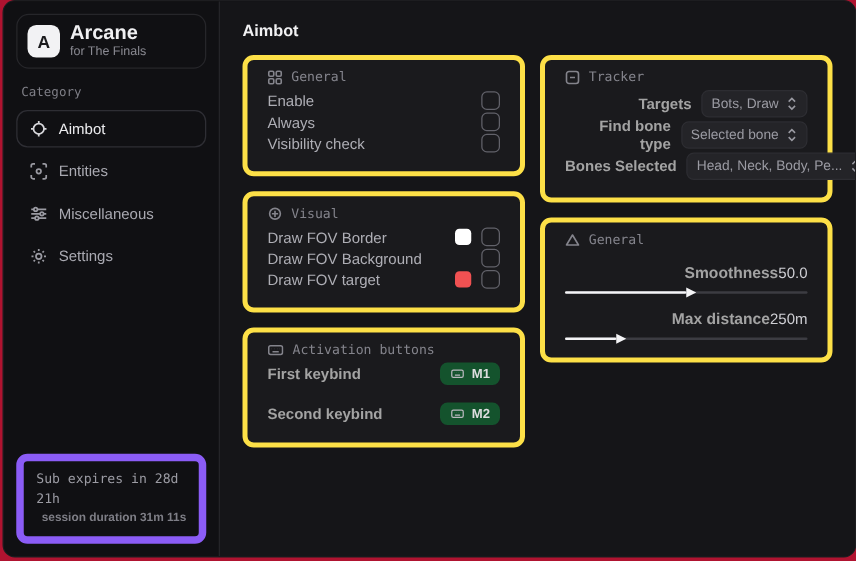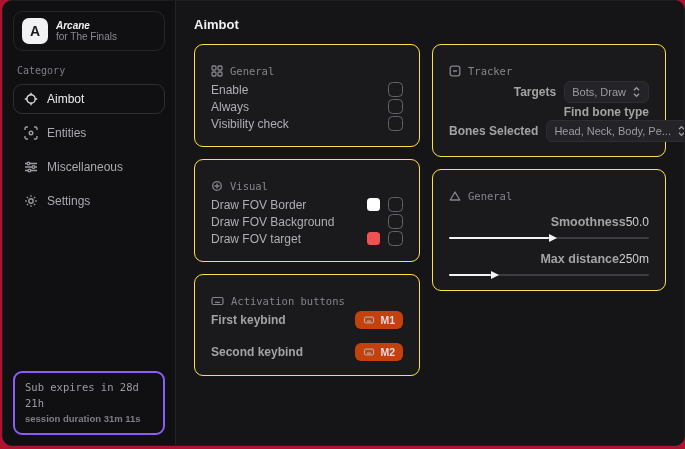--- a/index.html
+++ b/index.html
@@ -19,63 +19,63 @@
   .brand {
     border:1px solid #26262a; border-radius:10px; padding:6px 8px;
     display:flex; align-items:center; gap:8px;
   }
   .brand-logo {
     width:26px; height:26px; border-radius:7px; background:#f2f2f4;
     color:#1a1a1d; font-weight:bold; font-size:14px;
     display:flex; align-items:center; justify-content:center;
   }
   .brand-text { flex:1; line-height:1.15; }
-  .brand-name { color:#f0f0f2; font-size:10px; font-weight:bold;font-style:italic; }
+  .brand-name { color:#f0f0f2; font-size:16px; font-weight:bold; }
   .brand-sub { color:#8a8a92; font-size:10px; }
   .brand-ico { color:#8a8a92; display:flex; }
   .cat-label { color:#7e7e86; font-size:10px; margin:14px 4px 8px; font-family:"DejaVu Sans Mono",monospace; }
   .nav-item {
     display:flex; align-items:center; gap:9px; padding:7px 10px;
     color:#a9a9b1; font-size:12px; border-radius:9px; border:1px solid transparent;
     margin-bottom:4px; cursor:default;
   }
   .nav-item.active { border-color:#2e2e34; color:#ececef; }
   .nav-item svg { stroke:#9a9aa2; }
   .nav-item.active svg { stroke:#d8d8dc; }
   .sb-footer {
-    margin-top:auto; border:2px solid #8b5cf6; border-radius:9px;
+    margin-top:auto; border:6px solid #8b5cf6; border-radius:9px;
     padding:7px 10px; line-height:1.5;
   }
   .sb-footer .l1 { color:#9b9ba3; font-size:10.5px; font-family:"DejaVu Sans Mono",monospace; }
-  .sb-footer .l2 { color:#7e7e86; font-size:9.5px; font-weight:bold; }
+  .sb-footer .l2 { color:#7e7e86; font-size:9.5px; font-weight:bold;text-align:right; }
   
   .main { flex:1; background:#151518; padding:14px 18px; overflow:hidden; }
   .page-title { color:#f1f1f3; font-size:13px; font-weight:bold; margin:2px 0 12px; }
   .cols { display:flex; gap:12px; align-items:flex-start; }
   .col-l { width:240px; display:flex; flex-direction:column; gap:12px; }
   .col-r { width:234px; display:flex; flex-direction:column; gap:12px;text-align:right; }
   .card {
-    background:#1a1a1d; border:1px solid #fde047; border-radius:9px;
-    padding:20px 16px 14px; width:100%;
+    background:#1a1a1d; border:4px solid #fde047; border-radius:9px;
+    padding:8px 16px 14px; width:100%;
   }
   .card-head {
     display:flex; align-items:center; gap:7px; color:#84848c;
     font-size:10.5px; font-family:"DejaVu Sans Mono",monospace; margin-bottom:4px;
   }
   .card-head svg { stroke:#84848c; }
   .row { display:flex; align-items:center; gap:8px; min-height:17px; }
   .row-label { flex:1; color:#aeaeb5; font-size:12px; }
   .row-label.strong { color:#a3a3a3; font-weight:bold; }
   .checkbox {
     width:15px; height:15px; border:1.5px solid #62626a; border-radius:4.5px;
     background:transparent;
   }
   .swatch { width:13px; height:13px; border-radius:3.5px; }
   .keypill {
-    background:#c2410c; border-radius:6px; padding:3px 8px;
+    background:#14532d; border-radius:6px; padding:3px 8px;
     display:flex; align-items:center; gap:5px;
     color:#dededf; font-size:10.5px; font-weight:bold;
   }
   .keypill svg { stroke:#b9b9bf; }
   .dropdown {
     background:#242428; border:1px solid #2d2d32; border-radius:6px;
     padding:4px 7px; display:flex; align-items:center; gap:6px;
     color:#9b9ba3; font-size:11px; max-width:150px;
   }
   .dropdown .dd-text { white-space:nowrap; overflow:hidden; text-overflow:ellipsis; }
@@ -277,20 +277,28 @@
               <span class="dd-text">Bots, Draw</span>
               <span style="display:flex">
                 <svg width="9" height="12" viewBox="0 0 10 14" fill="none" stroke-width="1.4">
                     <path d="M2 5l3-3 3 3M2 9l3 3 3-3"></path>
                   </svg>
               </span>
             </span>
           </div>
           <div class="row">
             <span class="row-label strong">Find bone type</span>
+            <span class="dropdown">
+              <span class="dd-text">Selected bone</span>
+              <span style="display:flex">
+                <svg width="9" height="12" viewBox="0 0 10 14" fill="none" stroke-width="1.4">
+                    <path d="M2 5l3-3 3 3M2 9l3 3 3-3"></path>
+                  </svg>
+              </span>
+            </span>
           </div>
           <div class="row">
             <span class="row-label strong" style="flex:none">Bones Selected</span>
             <span class="dropdown" style="flex:1; max-width:none">
               <span class="dd-text" style="flex:1">Head, Neck, Body, Pe...</span>
               <span style="display:flex">
                 <svg width="9" height="12" viewBox="0 0 10 14" fill="none" stroke-width="1.4">
                     <path d="M2 5l3-3 3 3M2 9l3 3 3-3"></path>
                   </svg>
               </span>

